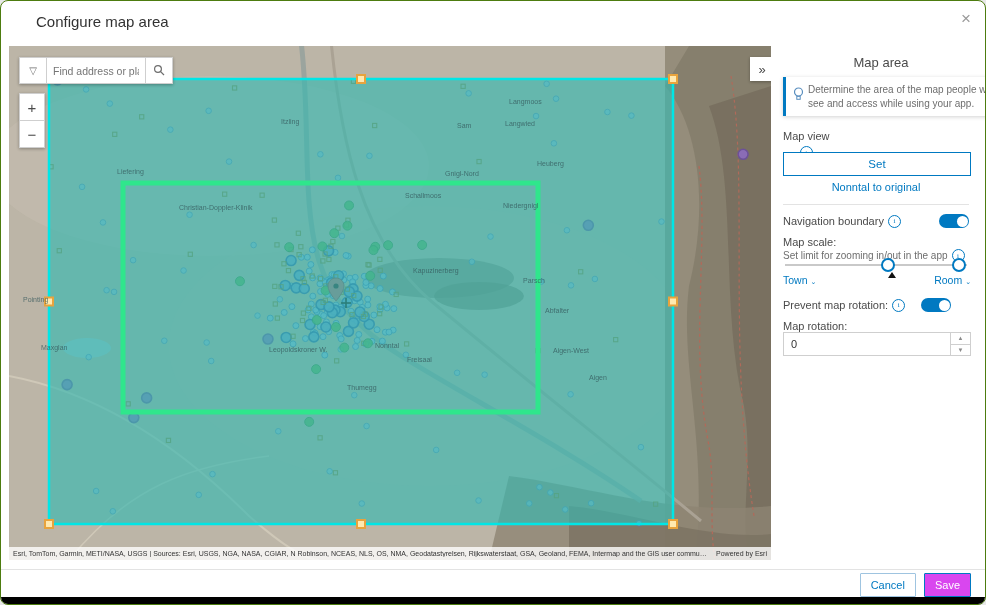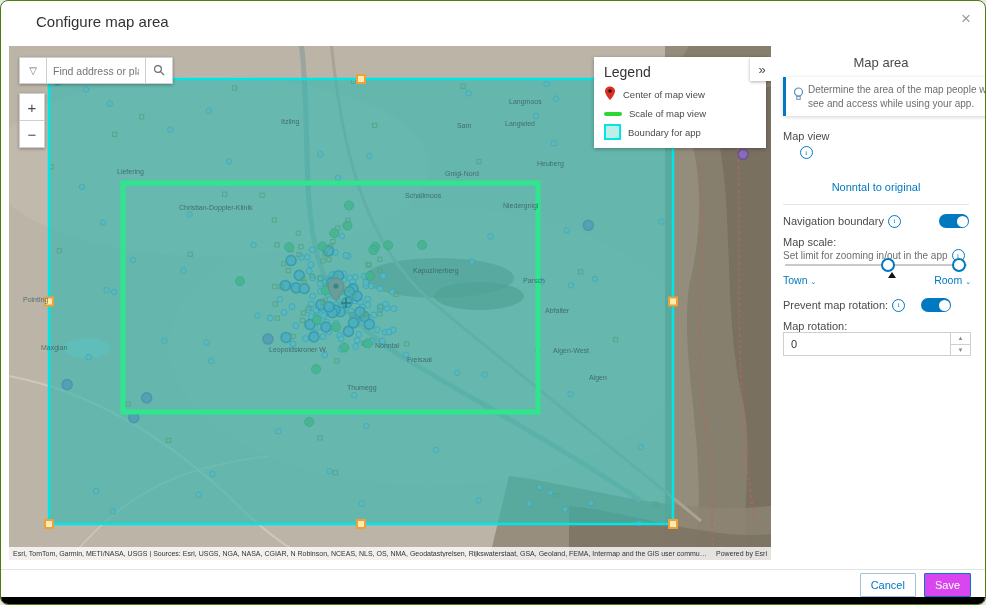--- a/index.html
+++ b/index.html
@@ -436,40 +436,20 @@
             </svg>
         </span>
       </div>
     </div>
 
     <div class="zoomctl">
       <div>+</div>
       <div>−</div>
     </div>
 
-    <div class="legend">
-      <h3>Legend</h3>
-      <div class="lg-item">
-        <span>
-          <svg width="12" height="15" viewBox="0 0 12 15">
-              <path d="M6,0.5 C3,0.5 1,2.7 1,5.2 C1,8.6 6,14 6,14 C6,14 11,8.6 11,5.2 C11,2.7 9,0.5 6,0.5 Z" fill="#d83020"></path>
-              <circle cx="6" cy="5" r="1.8" fill="#3a0f0b"></circle>
-            </svg>
-        </span>
-        <span>Center of map view</span>
-      </div>
-      <div class="lg-item">
-        <span style="width:18px;height:4px;background:#2fd435;border-radius:2px;"></span>
-        <span>Scale of map view</span>
-      </div>
-      <div class="lg-item">
-        <span style="width:13px;height:12px;background:#bfeee6;border:2.5px solid #00e6e6;"></span>
-        <span>Boundary for app</span>
-      </div>
-    </div>
 
     <div class="collapse-btn">
       <span>»</span>
     </div>
 
     <div class="attr">
       <span class="l">Esri, TomTom, Garmin, METI/NASA, USGS | Sources: Esri, USGS, NGA, NASA, CGIAR, N Robinson, NCEAS, NLS, OS, NMA, Geodatastyrelsen, Rijkswaterstaat, GSA, Geoland, FEMA, Intermap and the GIS user community | Land Salzburg City of Salzburg GIS...</span>
       <span class="r">Powered by Esri</span>
     </div>
   </div>
@@ -485,20 +465,21 @@
           </svg>
       </span>
       <span>Determine the area of the map people will see and access while using your app.</span>
     </div>
 
     <div class="row-label" style="position:absolute;left:2px;top:84px;flex-direction:column;">
       <span>Map view</span>
       <span class="info-i">i</span>
     </div>
 
+    <div class="set-btn">Set</div>
     <div class="revert">Nonntal to original</div>
 
     <div class="divider" style="top:158px;"></div>
 
     <div class="row-label" style="position:absolute;left:2px;top:168px;width:186px;">
       <span>Navigation boundary</span>
       <span class="info-i">i</span>
       <span style="flex:1"></span>
       <span class="toggle">
           <span class="knob"></span>

